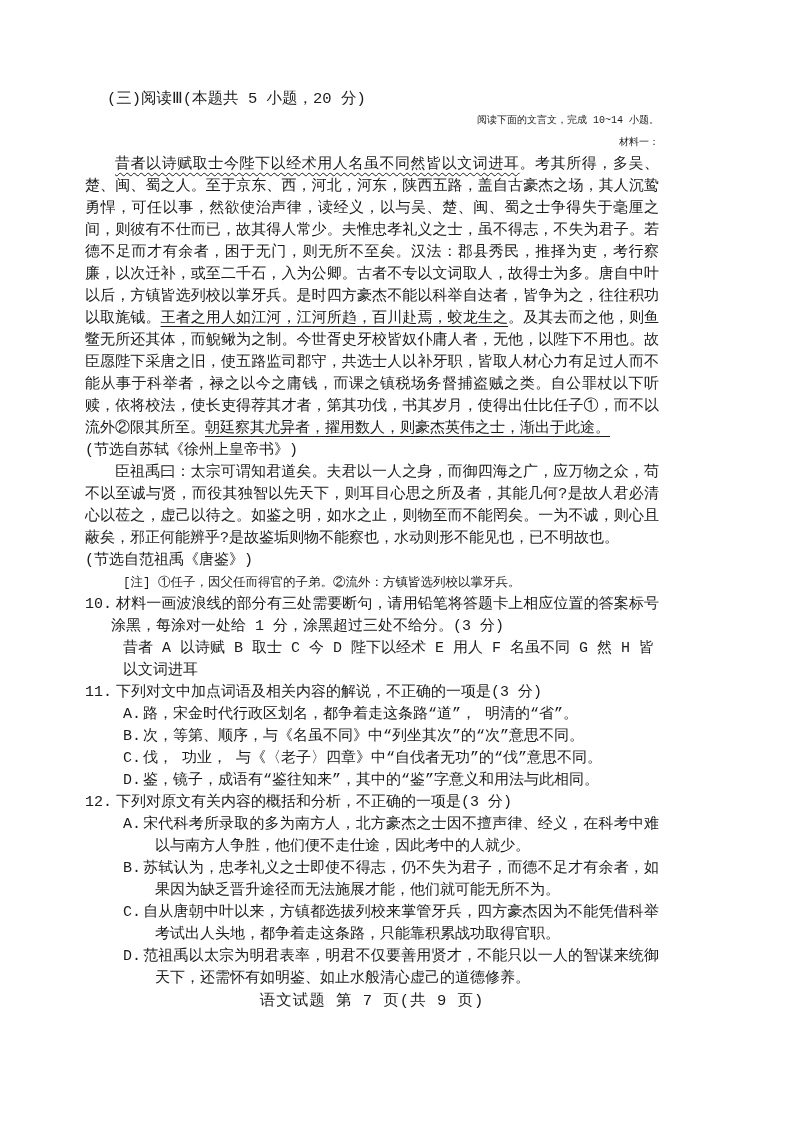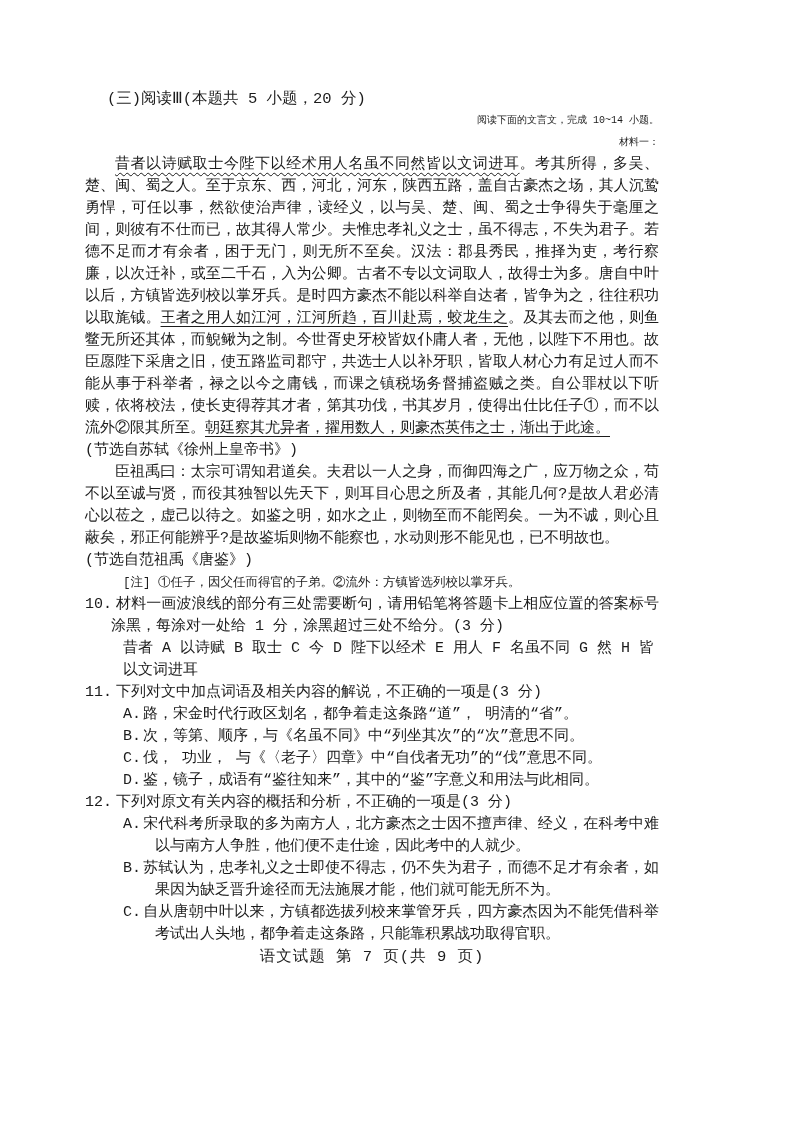--- a/index.html
+++ b/index.html
@@ -89,16 +89,19 @@
   </div>
   <div class="opt">
     <span class="optlabel">A.</span><span>宋代科考所录取的多为南方人，北方豪杰之士因不擅声律、经义，在科考中难以与南方人争胜，他们便不走仕途，因此考中的人就少。</span>
   </div>
   <div class="opt">
     <span class="optlabel">B.</span><span>苏轼认为，忠孝礼义之士即使不得志，仍不失为君子，而德不足才有余者，如果因为缺乏晋升途径而无法施展才能，他们就可能无所不为。</span>
   </div>
   <div class="opt">
     <span class="optlabel">C.</span><span>自从唐朝中叶以来，方镇都选拔列校来掌管牙兵，四方豪杰因为不能凭借科举考试出人头地，都争着走这条路，只能靠积累战功取得官职。</span>
   </div>
+  <div class="opt">
+    <span class="optlabel">D.</span><span>范祖禹以太宗为明君表率，明君不仅要善用贤才，不能只以一人的智谋来统御天下，还需怀有如明鉴、如止水般清心虚己的道德修养。</span>
+  </div>
 
   <div class="footer">语文试题 第 7 页(共 9 页)</div>
 
 </div>
 
 </body></html>

